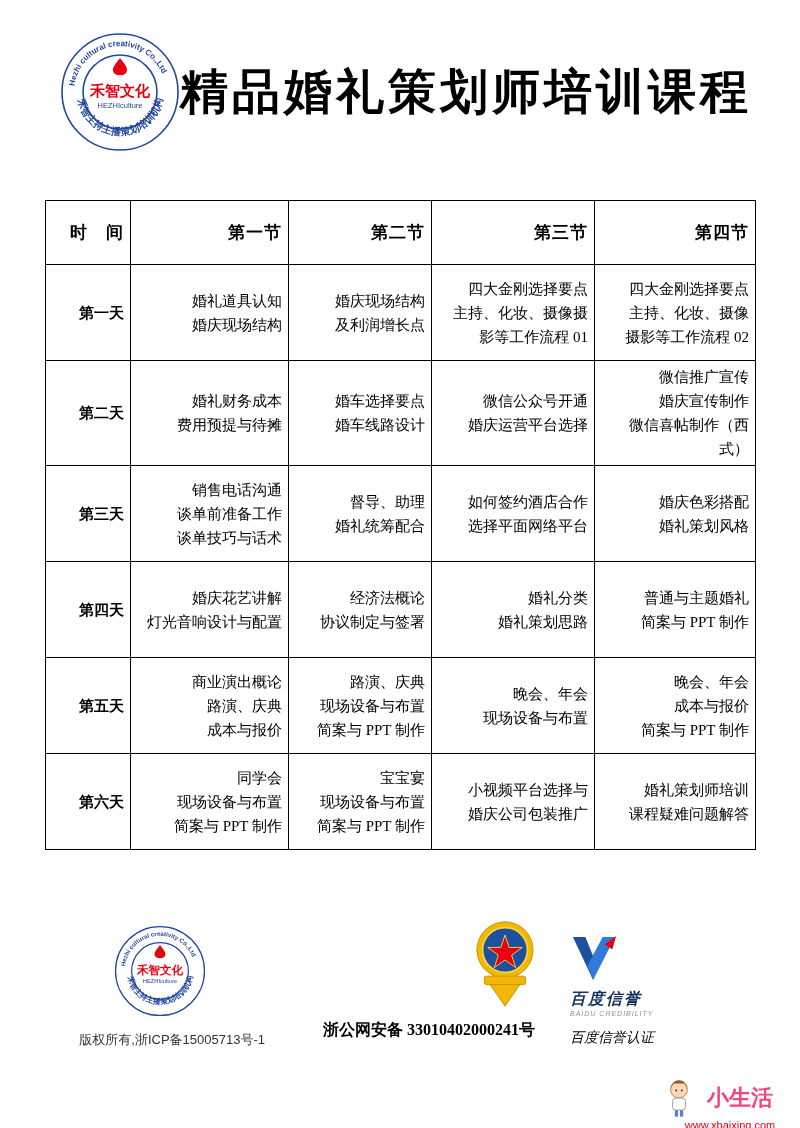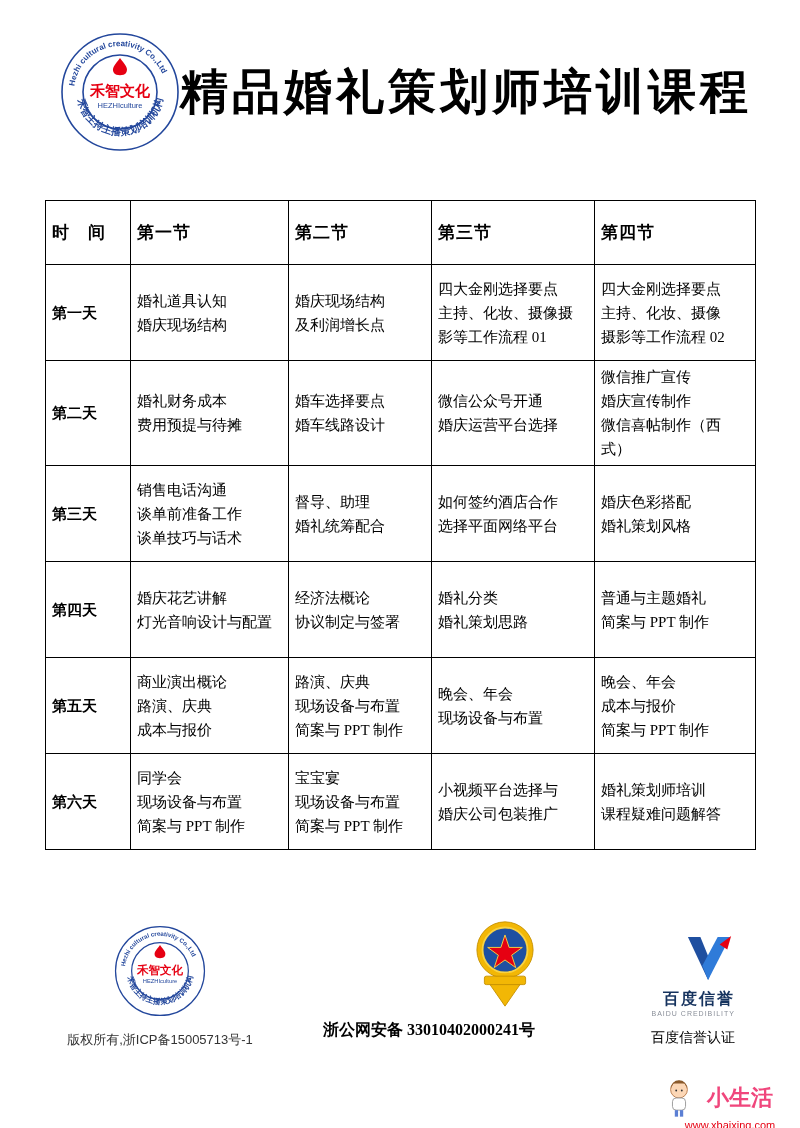--- a/index.html
+++ b/index.html
@@ -30,39 +30,40 @@
   
   table.schedule {
     position: absolute;
     left: 45px; top: 200px;
     width: 710px;
     border-collapse: collapse;
     table-layout: fixed;
   }
   .schedule th, .schedule td {
     border: 1px solid #000;
-    text-align: left;
+    text-align: right;
     vertical-align: middle;
     padding: 4px 6px;
   }
   .schedule th { height: 64px; font-size: 17px; font-weight: bold; letter-spacing: 1px; }
   .schedule td { height: 96px; font-size: 15px; line-height: 1.6; }
   .day-cell  { font-size: 16px; font-weight: bold; }
   .course-cell { white-space: pre-line; }
 
   
   .footer-left   { position: absolute; left: 55px;  top: 925px; width: 210px; text-align: center; }
   .footer-center { position: absolute; left: 305px; top: 920px; width: 230px; text-align: right; }
-  .footer-right  { position: absolute; left: 570px; top: 935px; width: 165px; text-align: right; }
+  .footer-right  { position: absolute; left: 570px; top: 935px; width: 165px; text-align: left; font-style: italic; }
 
   .copyright-text {
     margin-top: 10px;
     font-size: 13px;
     font-family: "Liberation Sans", "DejaVu Sans", sans-serif;
     color: #333;
+    text-align: right;
   }
   .police-text {
     margin-top: 8px;
     font-size: 16px;
     font-weight: bold;
     color: #000;
   }
   .baidu-name {
     margin-top: 2px;
     font-size: 16px;

